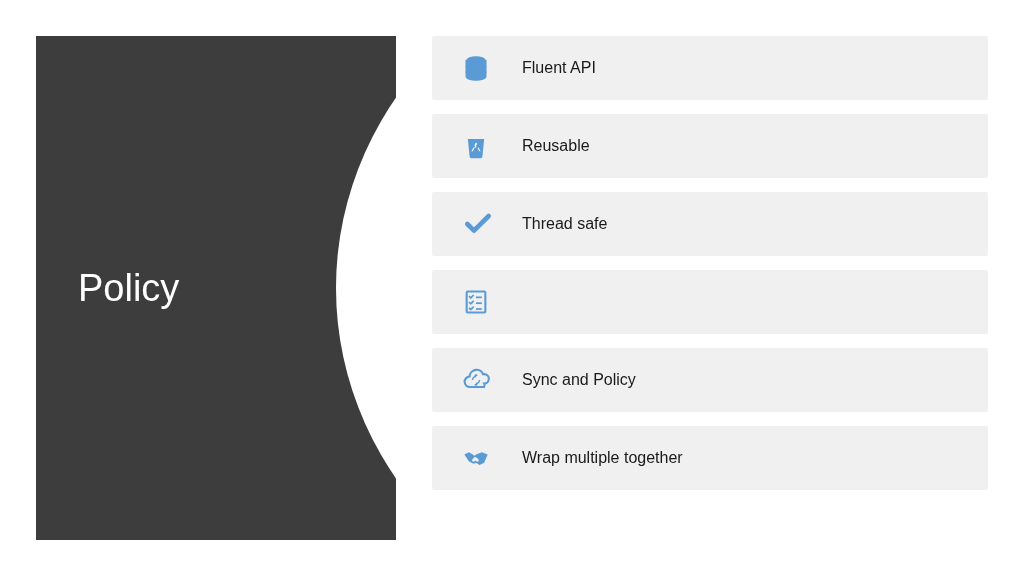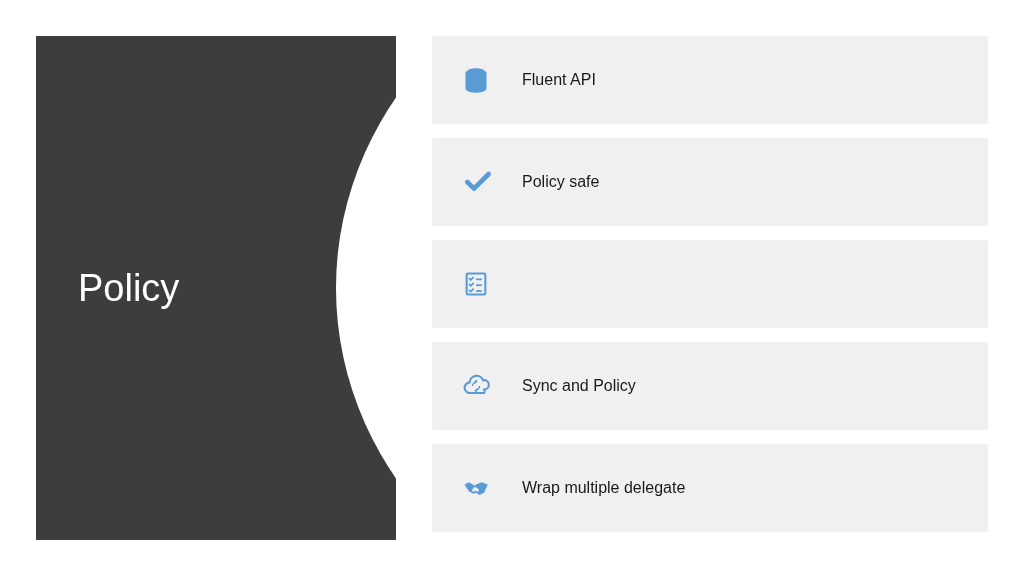--- a/index.html
+++ b/index.html
@@ -52,21 +52,21 @@
     .right-panel {
       flex: 1;
       display: flex;
       flex-direction: column;
       gap: 14px;
       padding-left: 36px;
     }
     .feature-item {
       background: #f0f0f0;
       border-radius: 2px;
-      height: 88px;
+      height: 64px;
       display: flex;
       align-items: center;
       padding: 0 30px;
     }
     .icon-wrap {
       width: 60px;
       display: flex;
       align-items: center;
       justify-content: flex-start;
     }
@@ -95,28 +95,37 @@
         <svg viewBox="0 0 24 24">
             <ellipse class="icon-blue" cx="12" cy="5" rx="8" ry="3"></ellipse>
             <path class="icon-blue" d="M4 5v5c0 1.66 3.58 3 8 3s8-1.34 8-3V5" fill="none" stroke="#5b9bd5" stroke-width="2"></path>
             <path class="icon-blue" d="M4 10v5c0 1.66 3.58 3 8 3s8-1.34 8-3v-5" fill="none" stroke="#5b9bd5" stroke-width="2"></path>
             <path class="icon-blue" d="M4 15v4c0 1.66 3.58 3 8 3s8-1.34 8-3v-4" fill="none" stroke="#5b9bd5" stroke-width="2"></path>
           </svg>
       </span>
       <span class="feature-label">Fluent API</span>
     </div>
 
+    <div class="feature-item">
+      <span class="icon-wrap">
+        <svg viewBox="0 0 24 24">
+            <path class="icon-blue" d="M5 6h14l-1.5 15c-.1 1-.9 1.5-1.5 1.5H8c-.6 0-1.4-.5-1.5-1.5L5 6z"></path>
+            <path fill="#fff" d="M12 9l-1.5 2.5 1 .6L10 14l2.8-1.2-1-.6L13 10l-1-1zm-2 4l-2 3.5h1.2l1.3-2.3-.5-1.2zm4 0l-.5 1.2 1.3 2.3H16l-2-3.5z"></path>
+          </svg>
+      </span>
+      <span class="feature-label">Reusable</span>
+    </div>
 
     <div class="feature-item">
       <span class="icon-wrap">
         <svg viewBox="0 0 24 24" style="width:32px;height:32px">
             <path d="M4 12l5 5L20 6" stroke="#5b9bd5" stroke-width="3.5" fill="none" stroke-linecap="round" stroke-linejoin="round"></path>
           </svg>
       </span>
-      <span class="feature-label">Policy safe</span>
+      <span class="feature-label">Thread safe</span>
     </div>
 
     <div class="feature-item">
       <span class="icon-wrap">
         <svg viewBox="0 0 24 24">
             <rect x="4" y="3" width="16" height="18" rx="1" fill="none" stroke="#5b9bd5" stroke-width="1.8"></rect>
             <path d="M6 7l1.5 1.5L10 6M6 12l1.5 1.5L10 11M6 17l1.5 1.5L10 16" stroke="#5b9bd5" stroke-width="1.5" fill="none"></path>
             <line x1="12" y1="8" x2="17" y2="8" stroke="#5b9bd5" stroke-width="1.5"></line>
             <line x1="12" y1="13" x2="17" y2="13" stroke="#5b9bd5" stroke-width="1.5"></line>
             <line x1="12" y1="18" x2="17" y2="18" stroke="#5b9bd5" stroke-width="1.5"></line>
@@ -134,17 +143,17 @@
       </span>
       <span class="feature-label">Sync and Policy</span>
     </div>
 
     <div class="feature-item">
       <span class="icon-wrap">
         <svg viewBox="0 0 24 24">
             <path class="icon-blue" d="M2 9l4-2 5 3 1-1 5-2 5 2-3 7-4 2-3-2-2 1-4-2-4-6zm9 2l-2 2c-.5.5-.5 1.3 0 1.8s1.3.5 1.8 0l.7-.7.7.7c.5.5 1.3.5 1.8 0s.5-1.3 0-1.8l-1-1-2-1z" fill="#5b9bd5"></path>
           </svg>
       </span>
-      <span class="feature-label">Wrap multiple delegate</span>
+      <span class="feature-label">Wrap multiple together</span>
     </div>
 
   </div>
 </div>
 
 </body></html>

